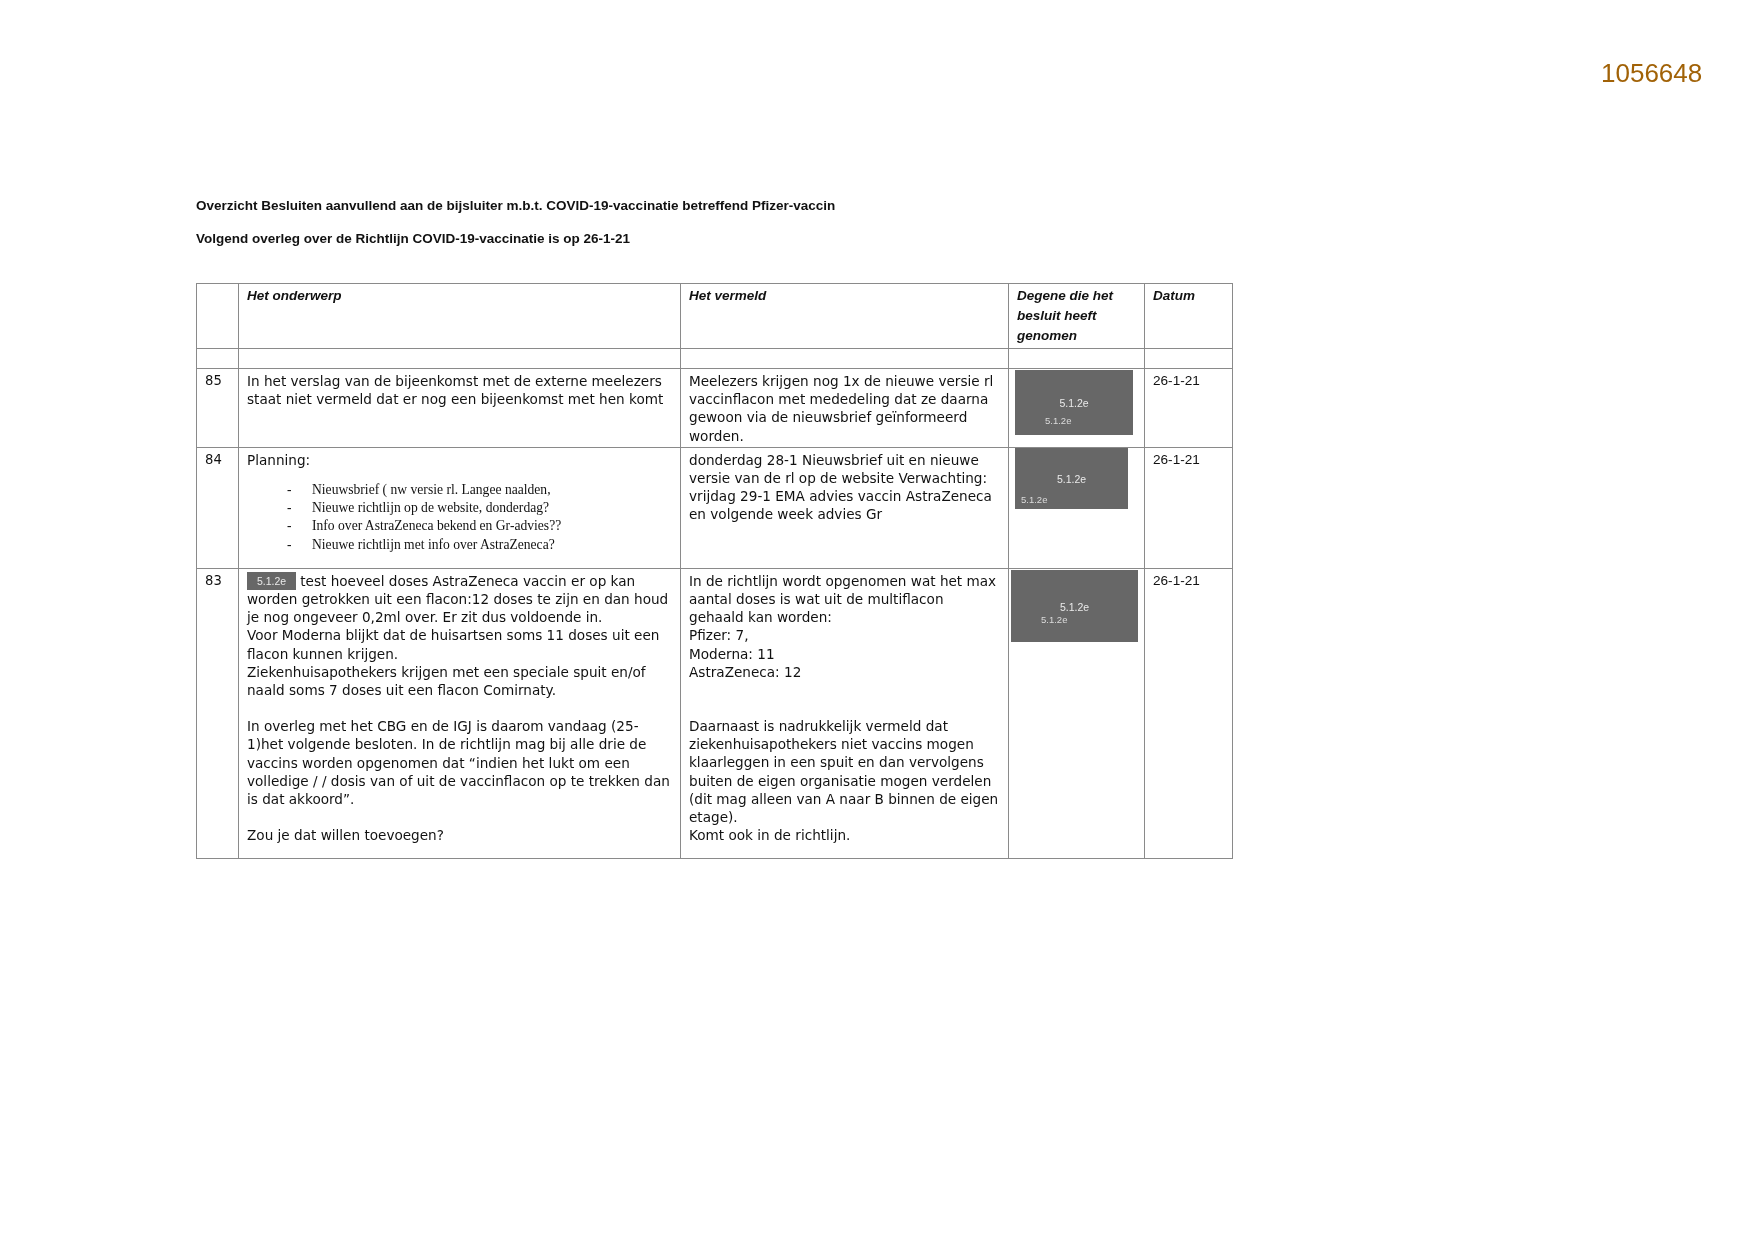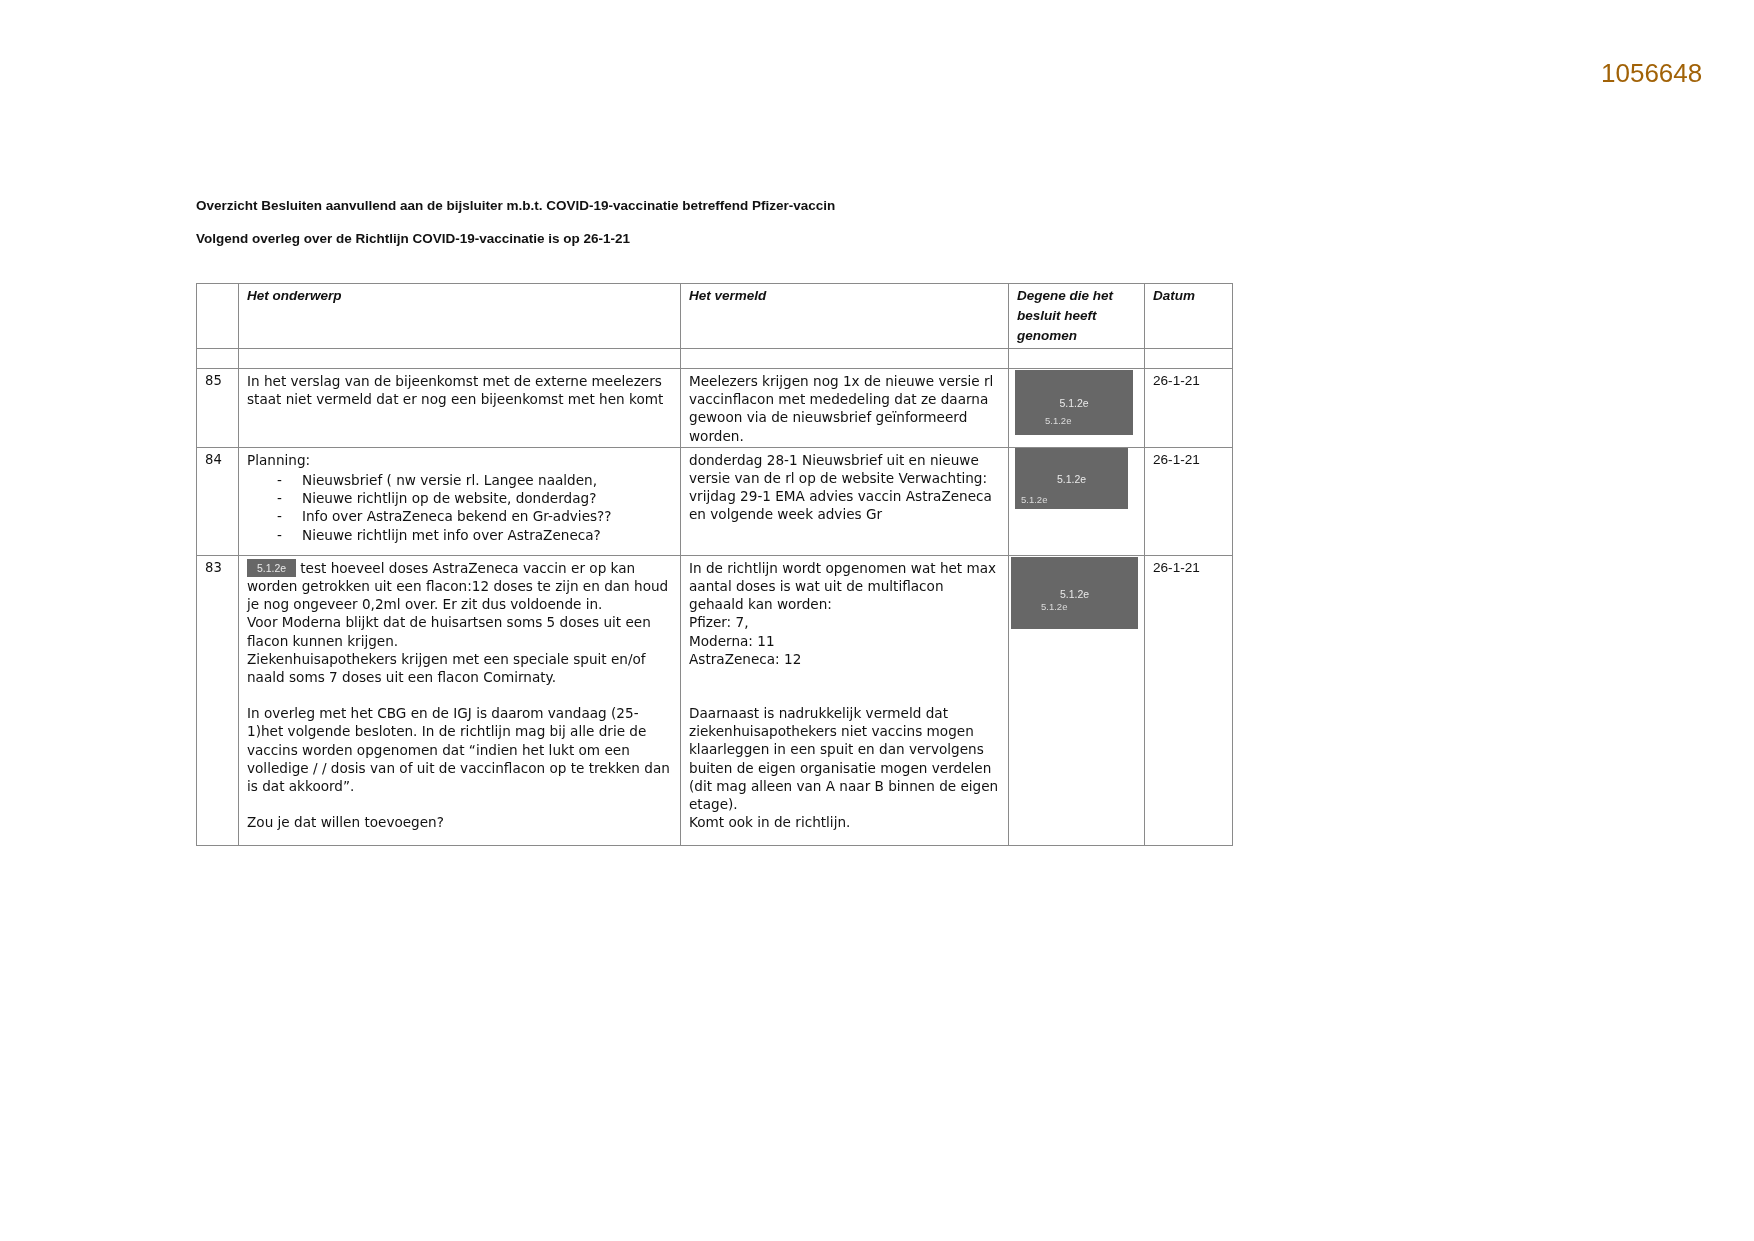--- a/index.html
+++ b/index.html
@@ -10,21 +10,21 @@
   table.main { position:absolute; left:196px; top:283px; border-collapse:collapse; table-layout:fixed; width:1036px; }
   table.main td, table.main th { border:1px solid #8a8a8a; vertical-align:top; padding:3px 8px 2px 8px; font-size:14.2px; line-height:18.2px; text-align:left; font-weight:normal; }
   table.main th { font-family:"Liberation Sans", sans-serif; font-weight:bold; font-size:13.5px; line-height:20px; padding-top:2px;font-style:italic; }
   table.main td { font-family:"DejaVu Sans", sans-serif; font-size:13.6px; }
   .numcell { font-size:13.2px !important; padding-left:8px !important; }
   .datecell { font-family:"Liberation Sans", sans-serif !important; font-size:13.6px !important;margin-left:36px; }
   .redact { display:block; background:#676767; color:#eaeaea; font-family:"Liberation Sans", sans-serif; font-size:10.5px; position:relative; }
   .redact .lbl1 { position:absolute; left:0; right:0; text-align:center; }
   .redact .lbl2 { position:absolute; left:24px; font-size:9.5px; color:#dcdcdc; }
   .redact-inline { display:inline-block; background:#676767; color:#eaeaea; font-family:"Liberation Sans", sans-serif; font-size:10.5px; padding:0 10px; height:18px; line-height:18px; vertical-align:top; margin-right:4px; }
-  ul.dash { list-style:none; margin:2px; padding:0 0 0 28px; }
+  ul.dash { list-style:none; margin:12px; padding:0 0 0 28px;font-family:Liberation Serif, serif; }
   ul.dash li { position:relative; padding-left:25px; }
   ul.dash li::before { content:"-"; position:absolute; left:0; }
   .gap { height:18px; }
   .decider-cell { padding:0 !important; position:relative; }
 </style>
 </head>
 <body>
 
 <div class="docnum">1056648</div>
 <div class="title1">Overzicht Besluiten aanvullend aan de bijsluiter m.b.t. COVID-19-vaccinatie betreffend Pfizer-vaccin</div>
@@ -87,21 +87,21 @@
           <span class="lbl2" style="top:43px;left:6px">5.1.2e</span>
         </div>
       </td>
       <td class="datecell">26-1-21</td>
     </tr>
 
     <tr style="height:290px">
       <td class="numcell">83</td>
       <td>
         <div><span class="redact-inline">5.1.2e</span><span>test hoeveel doses AstraZeneca vaccin er op kan worden getrokken uit een flacon:12 doses te zijn en dan houd je nog ongeveer 0,2ml over. Er zit dus voldoende in.</span></div>
-        <div>Voor Moderna blijkt dat de huisartsen soms 5 doses uit een flacon kunnen krijgen.</div>
+        <div>Voor Moderna blijkt dat de huisartsen soms 11 doses uit een flacon kunnen krijgen.</div>
         <div>Ziekenhuisapothekers krijgen met een speciale spuit en/of naald soms 7 doses uit een flacon Comirnaty.</div>
         <div class="gap"></div>
         <div>In overleg met het CBG en de IGJ is daarom vandaag (25-1)het volgende besloten. In de richtlijn mag bij alle drie de vaccins worden opgenomen dat “indien het lukt om een volledige / / dosis van of uit de vaccinflacon op te trekken dan is dat akkoord”.</div>
         <div class="gap"></div>
         <div>Zou je dat willen toevoegen?</div>
       </td>
       <td>
         <div>In de richtlijn wordt opgenomen  wat het max aantal doses is wat uit de multiflacon gehaald kan worden:</div>
         <div>Pfizer:  7,</div>
         <div>Moderna: 11</div>

